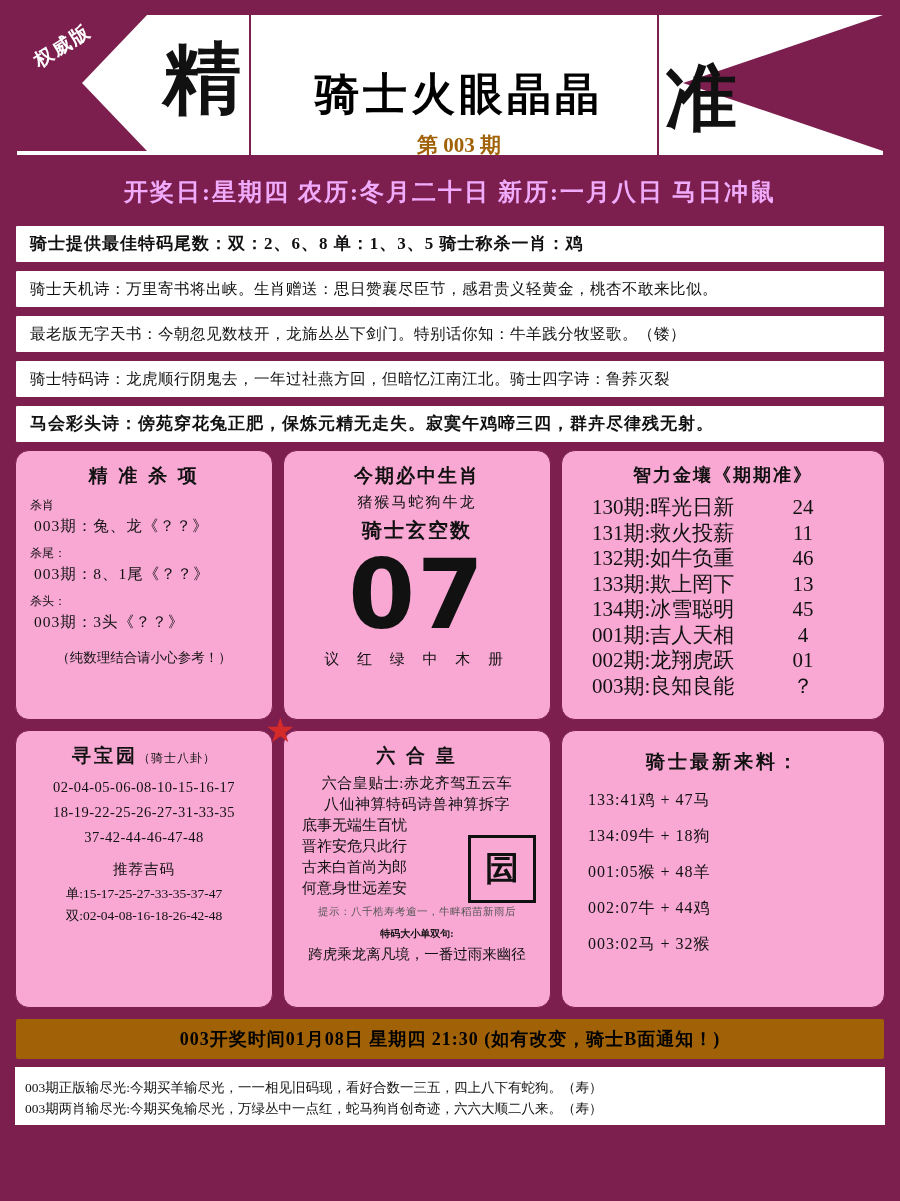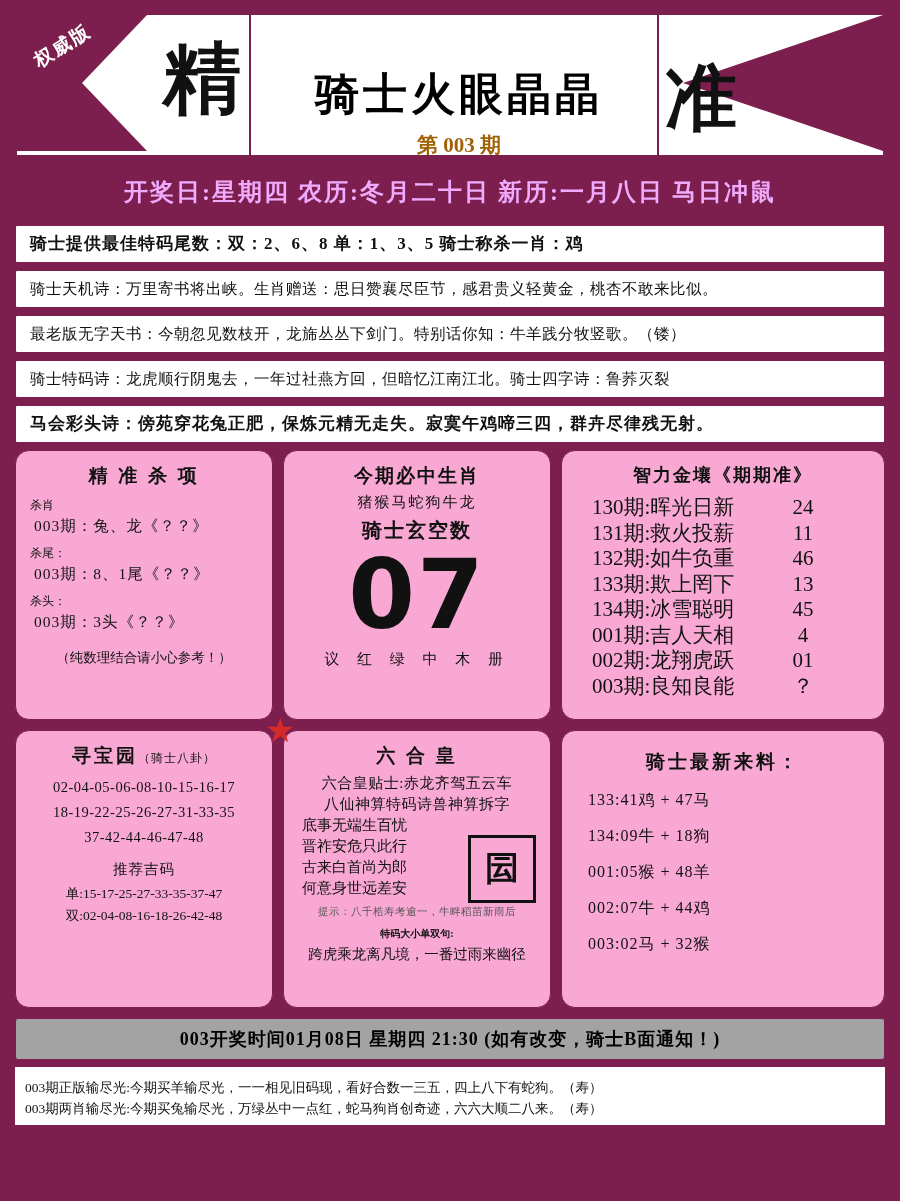--- a/index.html
+++ b/index.html
@@ -183,21 +183,21 @@
   .liuhe .dx{font-size:10px;font-weight:bold;margin-top:8px;text-align:center;}
   .liuhe .dxl{font-size:14.5px;margin-top:4px;text-align:center;}
 
   .news{height:278px;}
   .news h3{margin-bottom:10px;margin-top:8px;}
   .news .item{font-size:16px;line-height:22px;margin:14px 0 14px 14px;letter-spacing:1px;}
 
   
   .footerbar{
     margin:10px 12px 0 12px;
-    background:#a3a3a3;
+    background:#a16207;
     border:1px solid #7c1f4e;
     border-radius:3px;
     text-align:center;
     font-size:18px;font-weight:bold;
     padding:8px 0;
     letter-spacing:1px;
   }
   .bottom-notes{
     margin:7px 12px 0 12px;
     background:#ffffff;

